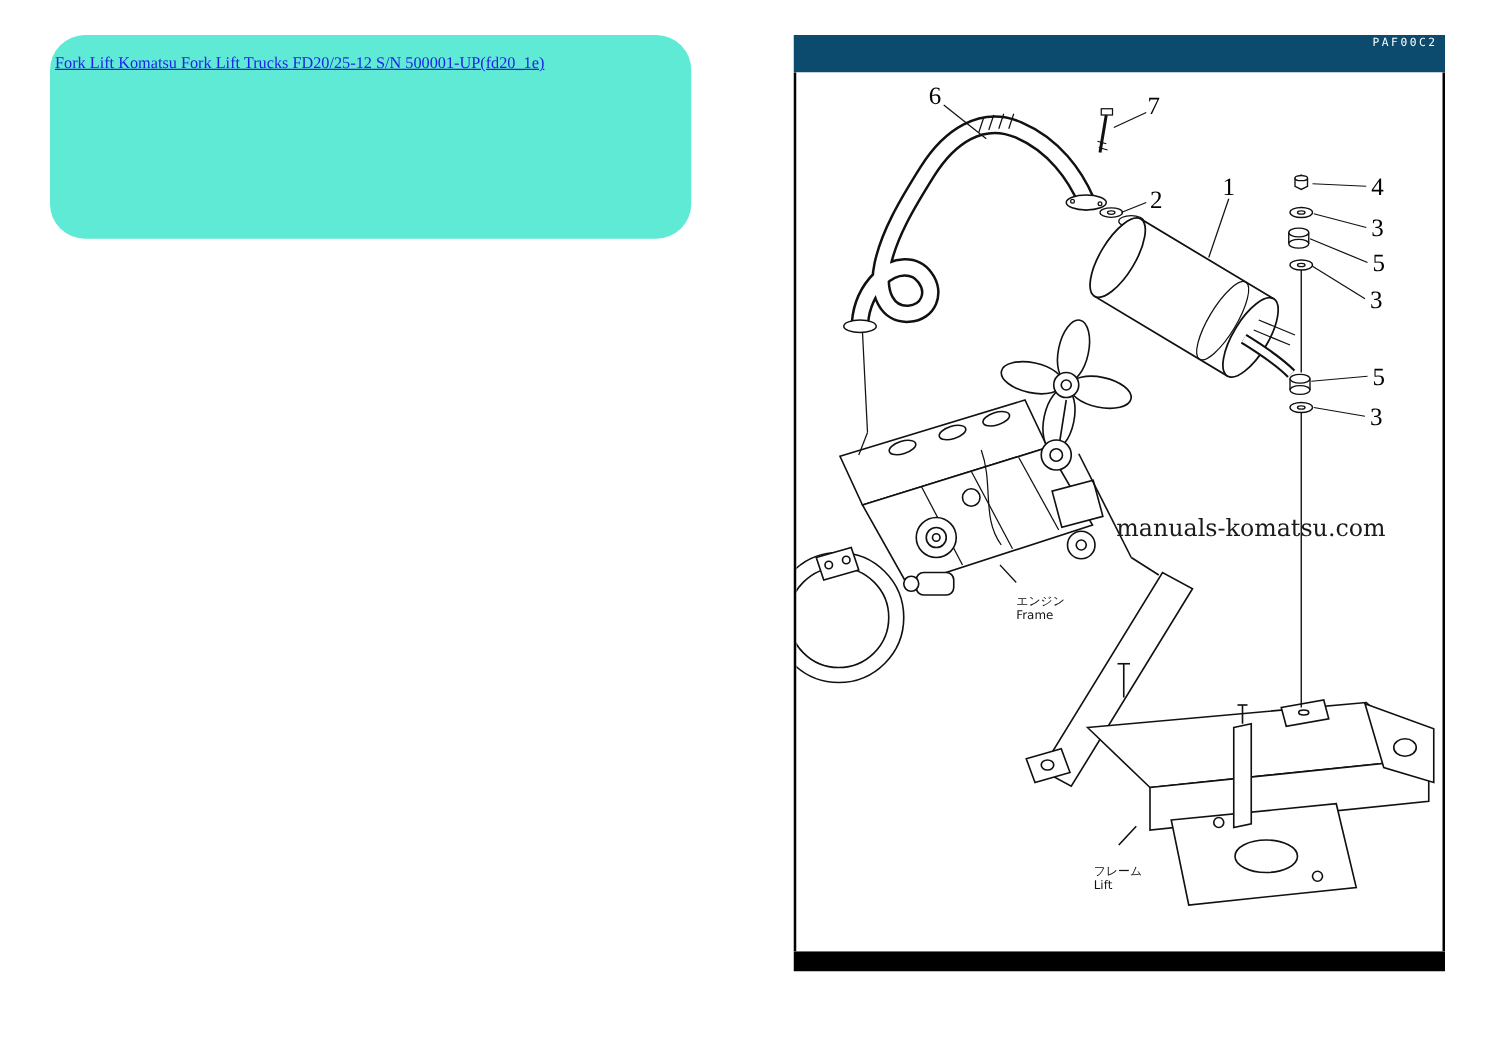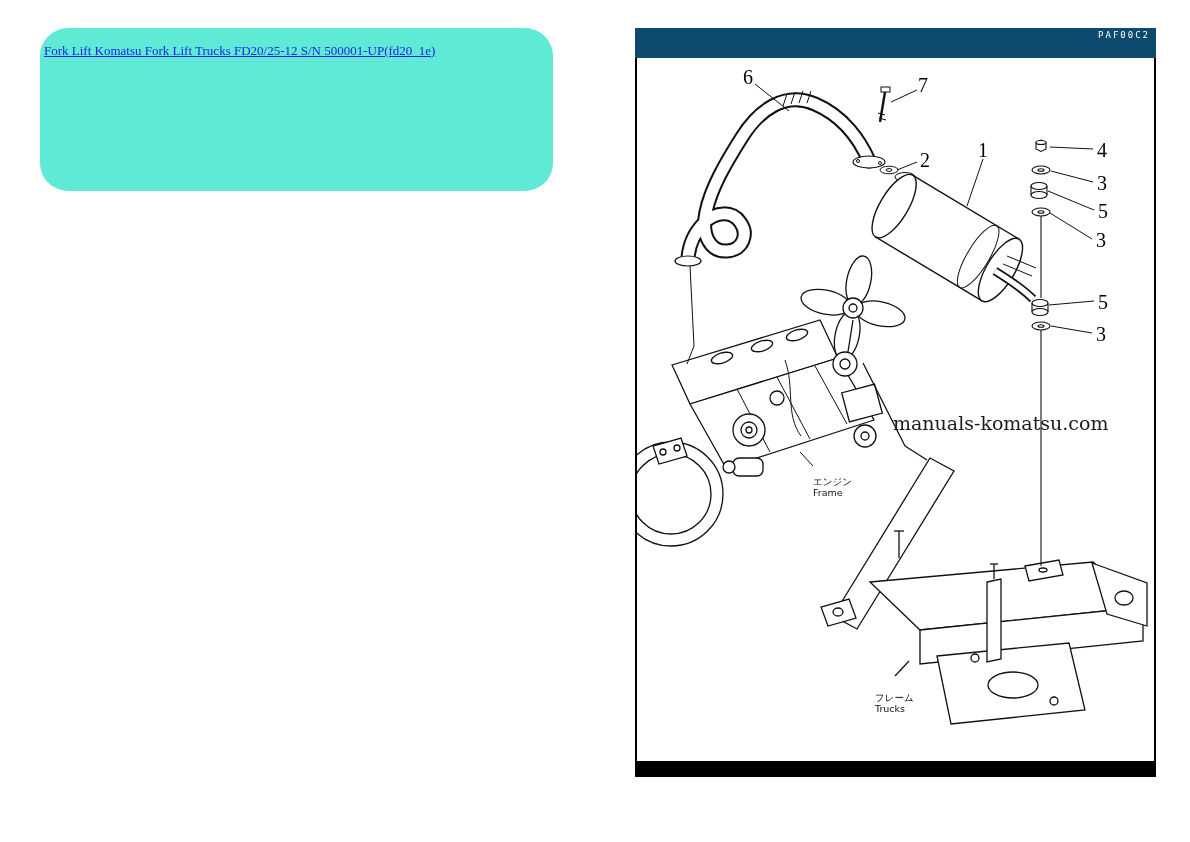--- a/index.html
+++ b/index.html
@@ -217,19 +217,19 @@
     <span class="callout" style="left:464px; top:276px;">3</span>
 
     <div class="watermark">manuals-komatsu.com</div>
 
     <div class="part-label" style="left:176px; top:404px;">
       <div>エンジン</div>
       <div>Frame</div>
     </div>
     <div class="part-label" style="left:238px; top:620px;">
       <div>フレーム</div>
-      <div>Trucks</div>
+      <div>Lift</div>
     </div>
 
   </div>
 
   <div class="panel-bottombar"></div>
 </div>
 
 </body></html>

